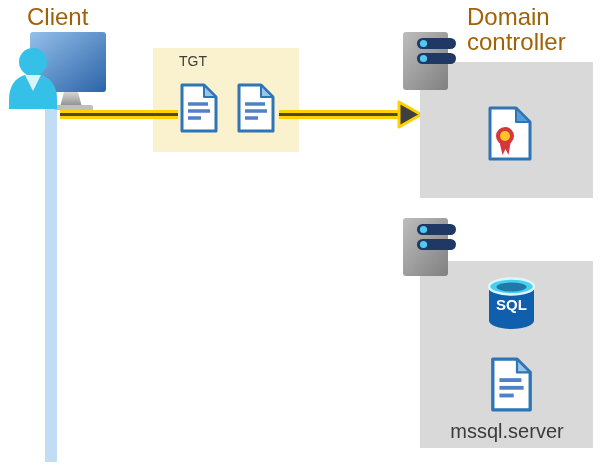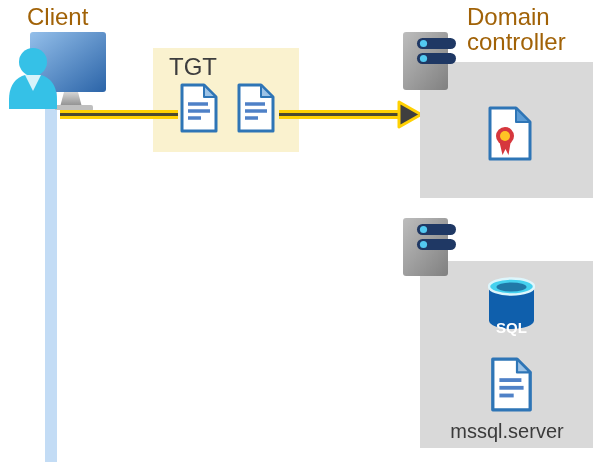--- a/index.html
+++ b/index.html
@@ -3,21 +3,21 @@
 <meta charset="utf-8">
 <style>
   html,body{margin:0;padding:0;background:#fff;}
   #stage{
     position:relative;width:600px;height:468px;background:#ffffff;
     font-family:"Liberation Sans", sans-serif;overflow:hidden;
   }
   .abs{position:absolute;}
   .title{font-weight:normal;font-size:24px;color:#a16207;letter-spacing:0;}
   .dc-title{width:130px;line-height:25px;}
-  .ticket-label{font-size:24px;color:#3d3d3d;text-align:center;width:60px;}
+  .ticket-label{font-size:14px;color:#3d3d3d;text-align:center;width:60px;}
   .yellow-box{left:153px;top:48px;width:146px;height:104px;background:#FAF2CF;}
   .gray-panel{width:173px;background:#D9D9D9;}
   .conn-line{left:45px;top:84px;width:12px;height:378px;background:#C3DCF5;}
   .keytab{width:170px;text-align:center;font-size:20px;color:#3b3b3b;}
   .sql-text{width:47px;text-align:center;font-size:15px;font-weight:bold;color:#ffffff;}
   svg{display:block;}
 </style>
 </head>
 <body>
 
@@ -119,21 +119,21 @@
     <rect x="14" y="21" width="39" height="11" rx="5.5" fill="#1F3864"></rect>
     <circle cx="20.5" cy="26.5" r="3.6" fill="#53C9F0"></circle>
   </svg>
 
 
   <svg class="abs" style="left:488px;top:277px;" width="47" height="54" viewBox="0 0 47 54">
     <path d="M1,9.5 v34 a22.5,8.5 0 0 0 45,0 v-34 z" fill="#0F5FAC"></path>
     <ellipse cx="23.5" cy="9.5" rx="22.5" ry="8" fill="#45D1EF" stroke="#DDF6FC" stroke-width="2.5"></ellipse>
     <ellipse cx="23.5" cy="10" rx="15" ry="4.5" fill="#2079A8"></ellipse>
   </svg>
-  <div class="abs sql-text" style="left:488px;top:296px;margin-top:23px;">SQL</div>
+  <div class="abs sql-text" style="left:488px;top:296px;">SQL</div>
 
   <svg class="abs" style="left:490px;top:357px;" width="43" height="55" viewBox="0 0 38 50">
     <path d="M2,2 h22 l12,12 v34 h-34 z" fill="#ffffff" stroke="#2E75B6" stroke-width="3" stroke-linejoin="round"></path>
     <path d="M24,2 v12 h12 z" fill="#9DC3E6" stroke="#2E75B6" stroke-width="2" stroke-linejoin="round"></path>
     <line x1="8" y1="21" x2="28" y2="21" stroke="#4F81C7" stroke-width="3.5"></line>
     <line x1="8" y1="28" x2="30" y2="28" stroke="#4F81C7" stroke-width="3.5"></line>
     <line x1="8" y1="35" x2="21" y2="35" stroke="#4F81C7" stroke-width="3.5"></line>
   </svg>
 
   <div class="abs keytab" style="left:422px;top:420px;">mssql.server</div>

